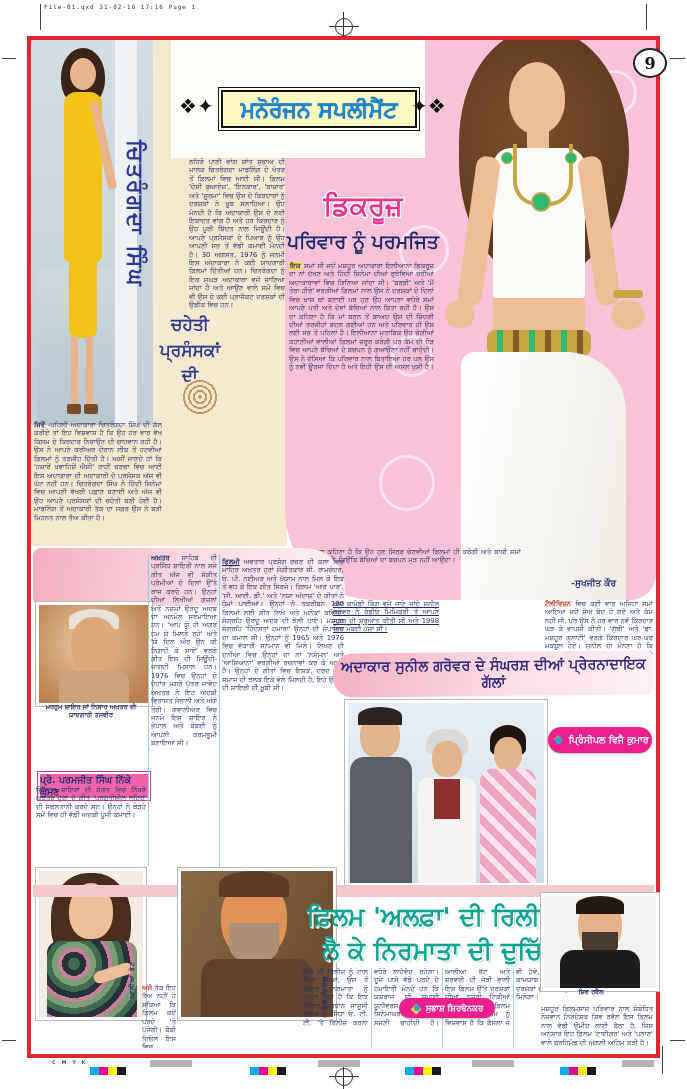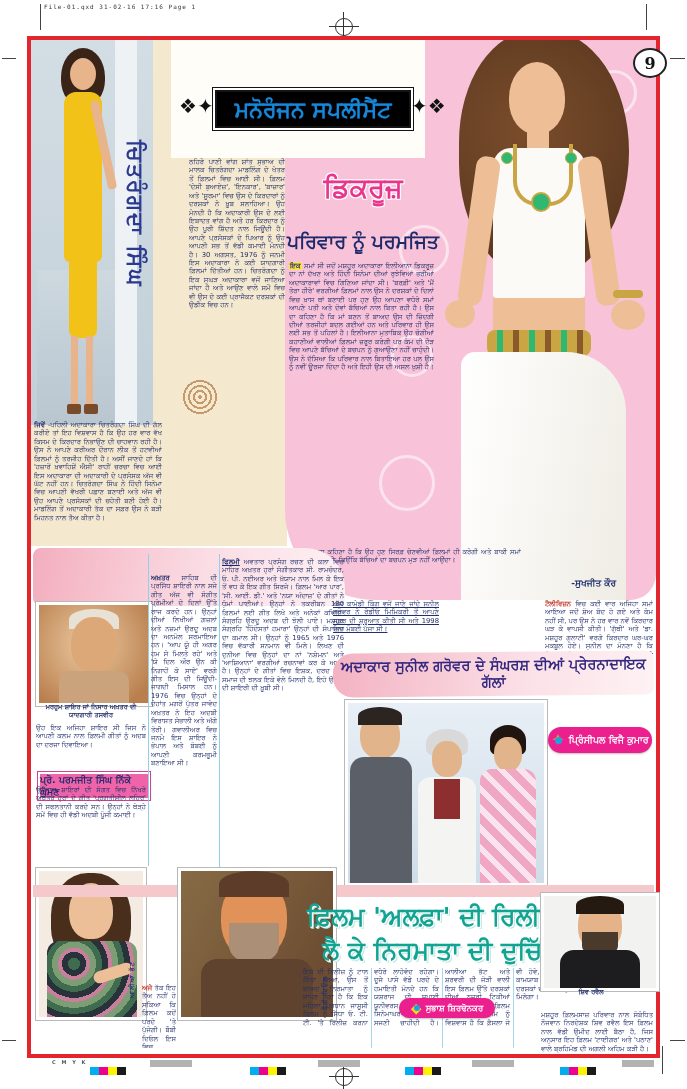--- a/index.html
+++ b/index.html
@@ -20,21 +20,21 @@
   
   #frame{left:27px;top:36px;width:625px;height:1014px;border:4px solid #e3262e;background:#fff;}
   
   .cream{background:#f4e8cf;}
   .pinkzone{background:#f8c3d9;border-radius:0 0 26px 90px;}
   .ring{border:3px solid rgba(255,255,255,.55);border-radius:50%;}
   .spiral{border-radius:50%;background:repeating-radial-gradient(circle at 50% 50%, #c49a6c 0 2px, #f4e8cf 2px 5px);}
   
   .mast-bg{background:#fffdf8;}
   .mast-title{font-size:56px;line-height:1;font-weight:800;color:#e51d25;text-shadow:1px 1px 0 #b80e14;letter-spacing:1px;}
-  .orn-box{background:#000000;border:2px solid #141414;box-shadow:0 0 0 2px #fff,0 0 0 3px #141414;display:flex;align-items:center;justify-content:center;}
+  .orn-box{background:#fef9c3;border:2px solid #141414;box-shadow:0 0 0 2px #fff,0 0 0 3px #141414;display:flex;align-items:center;justify-content:center;margin-left:6px;}
   .orn-sup{font-size:22px;font-weight:800;color:#1787d8;text-shadow:0 0 1px #0a4a86;}
   .orn{color:#111;font-size:20px;line-height:1;}
   .datebar{background:#fdf4cf;border:1px solid #d8c48a;display:flex;align-items:center;justify-content:center;}
   .date-text{font-size:14px;font-weight:700;color:#7c2310;}
   .pageno{background:#fff;border:2px solid #222;border-radius:50%;display:flex;align-items:center;justify-content:center;
           font-family:"DejaVu Serif","Liberation Serif",serif;font-size:16px;font-weight:700;color:#111;}
   
   .vert-title{writing-mode:vertical-rl;font-size:22px;font-weight:800;color:#2b3990;letter-spacing:2px;}
   .sub-blue{font-size:17px;line-height:1.5;font-weight:800;color:#2b3990;text-align:center;}
   .h-green{font-size:33px;font-weight:800;color:#2ca04e;text-align:center;
@@ -121,20 +121,21 @@
     <div class="shape" style="left:33px;top:52px;width:38px;height:170px;border-radius:12px 12px 6px 6px;background:#f2c218;"></div>
     <div class="shape" style="left:38px;top:218px;width:28px;height:80px;background:#f2c218;border-radius:0 0 8px 8px;"></div>
     <div class="shape" style="left:40px;top:296px;width:7px;height:70px;background:#e7b48c;"></div>
     <div class="shape" style="left:55px;top:296px;width:7px;height:70px;background:#e7b48c;"></div>
     <div class="shape" style="left:36px;top:364px;width:14px;height:10px;background:#7a4b2a;border-radius:2px;"></div>
     <div class="shape" style="left:53px;top:364px;width:14px;height:10px;background:#7a4b2a;border-radius:2px;"></div>
     <div class="shape" style="left:68px;top:60px;width:9px;height:90px;background:#e7b48c;border-radius:4px;transform:rotate(-12deg);"></div>
   </div>
 
   <div class="abs vert-title" style="left:92px;top:100px;height:215px;">ਚਿਤਰੰਗਦਾ ਸਿੰਘ</div>
+  <div class="abs sub-blue" style="left:119px;top:272px;width:80px;">ਚਹੇਤੀ ਪ੍ਰਸੰਸਕਾਂ ਦੀ</div>
   <div class="abs spiral" style="left:150px;top:338px;width:38px;height:38px;"></div>
 
   <div class="abs tiny" style="left:3px;top:381px;width:128px;height:122px;">
     <span class="lead">ਜਿਵੇਂ</span>
     <span>-ਪਹਿਲੀ ਅਦਾਕਾਰਾ ਚਿਤਰੰਗਦਾ ਸਿੰਘ ਦੀ ਗੱਲ ਕਰੀਏ ਤਾਂ ਇਹ ਵਿਸ਼ਵਾਸ ਹੈ ਕਿ ਉਹ ਹਰ ਵਾਰ ਵੱਖ ਕਿਸਮ ਦੇ ਕਿਰਦਾਰ ਨਿਭਾਉਣ ਦੀ ਚਾਹਵਾਨ ਰਹੀ ਹੈ। ਉਸ ਨੇ ਆਪਣੇ ਕਰੀਅਰ ਦੌਰਾਨ ਲੀਕ ਤੋਂ ਹਟਵੀਆਂ ਫ਼ਿਲਮਾਂ ਨੂੰ ਤਰਜੀਹ ਦਿੱਤੀ ਹੈ। ਅਸੀਂ ਜਾਣਦੇ ਹਾਂ ਕਿ 'ਹਜ਼ਾਰੋਂ ਖ਼ਵਾਹਿਸ਼ੇਂ ਐਸੀ' ਰਾਹੀਂ ਚਰਚਾ ਵਿਚ ਆਈ ਇਸ ਅਦਾਕਾਰਾ ਦੀ ਅਦਾਕਾਰੀ ਦੇ ਪ੍ਰਸੰਸਕ ਅੱਜ ਵੀ ਘੱਟ ਨਹੀਂ ਹਨ। ਚਿਤਰੰਗਦਾ ਸਿੰਘ ਨੇ ਹਿੰਦੀ ਸਿਨੇਮਾ ਵਿਚ ਆਪਣੀ ਵੱਖਰੀ ਪਛਾਣ ਬਣਾਈ ਅਤੇ ਅੱਜ ਵੀ ਉਹ ਆਪਣੇ ਪ੍ਰਸੰਸਕਾਂ ਦੀ ਚਹੇਤੀ ਬਣੀ ਹੋਈ ਹੈ। ਮਾਡਲਿੰਗ ਤੋਂ ਅਦਾਕਾਰੀ ਤੱਕ ਦਾ ਸਫ਼ਰ ਉਸ ਨੇ ਬੜੀ ਮਿਹਨਤ ਨਾਲ ਤੈਅ ਕੀਤਾ ਹੈ।</span>
   </div>
   <div class="abs tiny" style="left:158px;top:118px;width:96px;height:386px;">
     <span>ਠਹਿਰੇ ਪਾਣੀ ਵਾਂਗ ਸ਼ਾਂਤ ਸੁਭਾਅ ਦੀ ਮਾਲਕ ਚਿਤਰੰਗਦਾ ਮਾਡਲਿੰਗ ਦੇ ਖੇਤਰ ਤੋਂ ਫ਼ਿਲਮਾਂ ਵਿਚ ਆਈ ਸੀ। ਫ਼ਿਲਮ 'ਦੇਸੀ ਬੁਆਏਜ਼', 'ਇਨਕਾਰ', 'ਬਾਜ਼ਾਰ' ਅਤੇ 'ਸੂਰਮਾ' ਵਿਚ ਉਸ ਦੇ ਕਿਰਦਾਰਾਂ ਨੂੰ ਦਰਸ਼ਕਾਂ ਨੇ ਖ਼ੂਬ ਸਲਾਹਿਆ। ਉਹ ਮੰਨਦੀ ਹੈ ਕਿ ਅਦਾਕਾਰੀ ਉਸ ਦੇ ਲਈ ਇਬਾਦਤ ਵਾਂਗ ਹੈ ਅਤੇ ਹਰ ਕਿਰਦਾਰ ਨੂੰ ਉਹ ਪੂਰੀ ਸ਼ਿੱਦਤ ਨਾਲ ਜਿਊਂਦੀ ਹੈ। ਆਪਣੇ ਪ੍ਰਸੰਸਕਾਂ ਦੇ ਪਿਆਰ ਨੂੰ ਉਹ ਆਪਣੀ ਸਭ ਤੋਂ ਵੱਡੀ ਕਮਾਈ ਮੰਨਦੀ ਹੈ। 30 ਅਗਸਤ, 1976 ਨੂੰ ਜਨਮੀ ਇਸ ਅਦਾਕਾਰਾ ਨੇ ਕਈ ਯਾਦਗਾਰੀ ਫ਼ਿਲਮਾਂ ਦਿੱਤੀਆਂ ਹਨ। ਚਿਤਰੰਗਦਾ ਨੂੰ ਇਕ ਸੁਘੜ ਅਦਾਕਾਰਾ ਵਜੋਂ ਜਾਣਿਆ ਜਾਂਦਾ ਹੈ ਅਤੇ ਆਉਣ ਵਾਲੇ ਸਮੇਂ ਵਿਚ ਵੀ ਉਸ ਦੇ ਕਈ ਪ੍ਰਾਜੈਕਟ ਦਰਸ਼ਕਾਂ ਦੀ ਉਡੀਕ ਵਿਚ ਹਨ।</span>
   </div>
 
@@ -159,49 +160,46 @@
     <div class="shape" style="left:70px;top:112px;width:10px;height:10px;border-radius:50%;background:#2eb872;border:1px solid #c9a544;"></div>
     <div class="shape" style="left:134px;top:112px;width:10px;height:10px;border-radius:50%;background:#2eb872;border:1px solid #c9a544;"></div>
     <div class="shape" style="left:62px;top:258px;width:92px;height:34px;background:#eebf97;"></div>
     <div class="shape" style="left:56px;top:290px;width:104px;height:26px;border-radius:8px;background:repeating-linear-gradient(90deg,#c9a544 0 10px,#2eb872 10px 16px,#c9a544 16px 26px,#8a5a2b 26px 32px);"></div>
     <div class="shape" style="left:30px;top:312px;width:165px;height:248px;border-radius:14px 60px 0 0;background:linear-gradient(100deg,#ffffff,#efece4);"></div>
     <div class="shape" style="left:14px;top:260px;width:30px;height:28px;border-radius:50%;background:#eebf97;"></div>
     <div class="shape" style="left:180px;top:260px;width:34px;height:30px;border-radius:50%;background:#eebf97;"></div>
     <div class="shape" style="left:182px;top:250px;width:30px;height:8px;border-radius:4px;background:#c9a544;"></div>
   </div>
 
-  <div class="abs h-magenta" style="left:262px;top:132px;width:140px;">ਡਿਕਰੂਜ਼</div>
+  <div class="abs h-magenta" style="left:262px;top:150px;width:140px;">ਡਿਕਰੂਜ਼</div>
   <div class="abs h-navy" style="left:254px;top:190px;width:156px;">ਪਰਿਵਾਰ ਨੂੰ ਪਰਮਜਿਤ</div>
   <div class="abs tiny" style="left:258px;top:222px;width:145px;height:284px;">
     <span class="lead hl">ਇਕ</span>
     <span>ਸਮਾਂ ਸੀ ਜਦੋਂ ਮਸ਼ਹੂਰ ਅਦਾਕਾਰਾ ਇਲੀਆਨਾ ਡਿਕਰੂਜ਼ ਦਾ ਨਾਂ ਦੱਖਣ ਅਤੇ ਹਿੰਦੀ ਸਿਨੇਮਾ ਦੀਆਂ ਰੁਝੇਵਿਆਂ ਭਰੀਆਂ ਅਦਾਕਾਰਾਵਾਂ ਵਿਚ ਗਿਣਿਆ ਜਾਂਦਾ ਸੀ। 'ਬਰਫ਼ੀ' ਅਤੇ 'ਮੈਂ ਤੇਰਾ ਹੀਰੋ' ਵਰਗੀਆਂ ਫ਼ਿਲਮਾਂ ਨਾਲ ਉਸ ਨੇ ਦਰਸ਼ਕਾਂ ਦੇ ਦਿਲਾਂ ਵਿਚ ਖ਼ਾਸ ਥਾਂ ਬਣਾਈ ਪਰ ਹੁਣ ਉਹ ਆਪਣਾ ਵਧੇਰੇ ਸਮਾਂ ਆਪਣੇ ਪਤੀ ਅਤੇ ਦੋਵਾਂ ਬੱਚਿਆਂ ਨਾਲ ਬਿਤਾ ਰਹੀ ਹੈ। ਉਸ ਦਾ ਕਹਿਣਾ ਹੈ ਕਿ ਮਾਂ ਬਣਨ ਤੋਂ ਬਾਅਦ ਉਸ ਦੀ ਜ਼ਿੰਦਗੀ ਦੀਆਂ ਤਰਜੀਹਾਂ ਬਦਲ ਗਈਆਂ ਹਨ ਅਤੇ ਪਰਿਵਾਰ ਹੀ ਉਸ ਲਈ ਸਭ ਤੋਂ ਪਹਿਲਾਂ ਹੈ। ਇਲੀਆਨਾ ਮੁਤਾਬਿਕ ਉਹ ਚੰਗੀਆਂ ਕਹਾਣੀਆਂ ਵਾਲੀਆਂ ਫ਼ਿਲਮਾਂ ਜ਼ਰੂਰ ਕਰੇਗੀ ਪਰ ਕੰਮ ਦੀ ਦੌੜ ਵਿਚ ਆਪਣੇ ਬੱਚਿਆਂ ਦੇ ਬਚਪਨ ਨੂੰ ਗੁਆਉਣਾ ਨਹੀਂ ਚਾਹੁੰਦੀ। ਉਸ ਨੇ ਦੱਸਿਆ ਕਿ ਪਰਿਵਾਰ ਨਾਲ ਬਿਤਾਇਆ ਹਰ ਪਲ ਉਸ ਨੂੰ ਨਵੀਂ ਊਰਜਾ ਦਿੰਦਾ ਹੈ ਅਤੇ ਇਹੀ ਉਸ ਦੀ ਅਸਲ ਖ਼ੁਸ਼ੀ ਹੈ।</span>
   </div>
   <div class="abs tiny" style="left:258px;top:508px;width:232px;height:28px;">
     <span>ਇਲੀਆਨਾ ਦਾ ਕਹਿਣਾ ਹੈ ਕਿ ਉਹ ਹੁਣ ਸਿਰਫ਼ ਚੋਣਵੀਆਂ ਫ਼ਿਲਮਾਂ ਹੀ ਕਰੇਗੀ ਅਤੇ ਬਾਕੀ ਸਮਾਂ ਪਰਿਵਾਰ ਨੂੰ ਦੇਵੇਗੀ, ਕਿਉਂਕਿ ਬੱਚਿਆਂ ਦਾ ਬਚਪਨ ਮੁੜ ਨਹੀਂ ਆਉਂਦਾ।</span>
   </div>
   <div class="abs byline" style="left:497px;top:538px;width:88px;">-ਸੁਖਜੀਤ ਕੌਰ</div>
 
   <div class="abs pinkband" style="left:2px;top:508px;width:312px;height:58px;"></div>
   <div class="abs photo ph-border" style="left:5px;top:562px;width:110px;height:98px;background:radial-gradient(circle at 45% 40%, #eccaa0, #b97f4e 85%);">
     <div class="shape" style="left:30px;top:4px;width:50px;height:20px;border-radius:50% 50% 0 0;background:#e8e2d6;"></div>
     <div class="shape" style="left:32px;top:12px;width:46px;height:56px;border-radius:46%;background:#dca878;"></div>
     <div class="shape" style="left:20px;top:66px;width:70px;height:32px;background:#caa27c;border-radius:10px 10px 0 0;"></div>
   </div>
   <div class="abs caption" style="left:5px;top:663px;width:110px;">ਮਰਹੂਮ ਸ਼ਾਇਰ ਜਾਂ ਨਿਸਾਰ ਅਖ਼ਤਰ ਦੀ ਯਾਦਗਾਰੀ ਤਸਵੀਰ</div>
-  <div class="abs tiny" style="left:5px;top:684px;width:110px;height:30px;">
-    <span>ਉਹ ਇਕ ਅਜਿਹਾ ਸ਼ਾਇਰ ਸੀ ਜਿਸ ਨੇ ਆਪਣੀ ਕਲਮ ਨਾਲ ਫ਼ਿਲਮੀ ਗੀਤਾਂ ਨੂੰ ਅਦਬ ਦਾ ਦਰਜਾ ਦਿਵਾਇਆ।</span>
-  </div>
   <div class="abs bylinebox" style="left:7px;top:732px;width:108px;height:24px;">
     <span>ਪ੍ਰੋ. ਪਰਮਜੀਤ ਸਿੰਘ ਨਿੱਕੇ ਘੁੰਮਣ</span>
   </div>
   <div class="abs tiny" style="left:5px;top:746px;width:110px;height:80px;">
     <span>ਉਸਤਾਦ ਸ਼ਾਇਰਾਂ ਦੀ ਸੰਗਤ ਵਿਚ ਨਿੱਖਰੇ ਅਖ਼ਤਰ ਹੁਰਾਂ ਦੇ ਗੀਤ 'ਪ੍ਰਗਤੀਸ਼ੀਲ ਲਹਿਰ' ਦੀ ਸਫਲਤਾਨੀ ਕਰਦੇ ਸਨ। ਉਨ੍ਹਾਂ ਨੇ ਥੋੜ੍ਹੇ ਸਮੇਂ ਵਿਚ ਹੀ ਵੱਡੀ ਅਦਬੀ ਪੂੰਜੀ ਕਮਾਈ।</span>
   </div>
   <div class="abs colrule" style="left:117px;top:514px;height:312px;"></div>
-  <div class="abs tiny" style="left:120px;top:514px;width:66px;height:330px;margin-top:20px;">
+  <div class="abs tiny" style="left:120px;top:514px;width:66px;height:330px;">
     <span class="lead">ਅਖ਼ਤਰ</span>
     <span>ਸਾਹਿਬ ਦੀ ਪ੍ਰਸਿੱਧ ਸ਼ਾਇਰੀ ਨਾਲ ਸਜੇ ਗੀਤ ਅੱਜ ਵੀ ਸੰਗੀਤ ਪ੍ਰੇਮੀਆਂ ਦੇ ਦਿਲਾਂ ਉੱਤੇ ਰਾਜ ਕਰਦੇ ਹਨ। ਉਨ੍ਹਾਂ ਦੀਆਂ ਲਿਖੀਆਂ ਗ਼ਜ਼ਲਾਂ ਅਤੇ ਨਜ਼ਮਾਂ ਉਰਦੂ ਅਦਬ ਦਾ ਅਨਮੋਲ ਸਰਮਾਇਆ ਹਨ। 'ਆਪ ਯੂੰ ਹੀ ਅਗਰ ਹਮ ਸੇ ਮਿਲਤੇ ਰਹੇ' ਅਤੇ 'ਯੇ ਦਿਲ ਔਰ ਉਨ ਕੀ ਨਿਗਾਹੋਂ ਕੇ ਸਾਏ' ਵਰਗੇ ਗੀਤ ਇਸ ਦੀ ਜਿਊਂਦੀ-ਜਾਗਦੀ ਮਿਸਾਲ ਹਨ। 1976 ਵਿਚ ਉਨ੍ਹਾਂ ਦੇ ਦੇਹਾਂਤ ਮਗਰੋਂ ਪੁੱਤਰ ਜਾਵੇਦ ਅਖ਼ਤਰ ਨੇ ਇਹ ਅਦਬੀ ਵਿਰਾਸਤ ਸੰਭਾਲੀ ਅਤੇ ਅੱਗੇ ਤੋਰੀ। ਗਵਾਲੀਅਰ ਵਿਚ ਜਨਮੇ ਇਸ ਸ਼ਾਇਰ ਨੇ ਭੋਪਾਲ ਅਤੇ ਬੰਬਈ ਨੂੰ ਆਪਣੀ ਕਰਮਭੂਮੀ ਬਣਾਇਆ ਸੀ।</span>
   </div>
   <div class="abs colrule" style="left:188px;top:514px;height:326px;"></div>
   <div class="abs tiny" style="left:191px;top:518px;width:122px;height:322px;">
     <span class="lead" style="text-decoration:underline;">ਫਿਲਮੀ</span>
     <span>ਅਵਤਾਰ ਪ੍ਰਸੰਗ ਰਚਣ ਦੀ ਕਲਾ ਵਿਚ ਮਾਹਿਰ ਅਖ਼ਤਰ ਹੁਰਾਂ ਸੰਗੀਤਕਾਰ ਸੀ. ਰਾਮਚੰਦਰ, ਓ. ਪੀ. ਨਈਅਰ ਅਤੇ ਖ਼ੱਯਾਮ ਨਾਲ ਮਿਲ ਕੇ ਇਕ ਤੋਂ ਵਧ ਕੇ ਇਕ ਗੀਤ ਸਿਰਜੇ। ਫ਼ਿਲਮ 'ਆਰ ਪਾਰ', 'ਸੀ. ਆਈ. ਡੀ.' ਅਤੇ 'ਨਯਾ ਅੰਦਾਜ਼' ਦੇ ਗੀਤਾਂ ਨੇ ਧੁੰਮਾਂ ਪਾਈਆਂ। ਉਨ੍ਹਾਂ ਨੇ ਤਕਰੀਬਨ 100 ਫ਼ਿਲਮਾਂ ਲਈ ਗੀਤ ਲਿਖੇ ਅਤੇ ਅਨੇਕਾਂ ਕਵਿਤਾ-ਸੰਗ੍ਰਹਿ ਉਰਦੂ ਅਦਬ ਦੀ ਝੋਲੀ ਪਾਏ। ਮਸ਼ਹੂਰ ਸੰਗ੍ਰਹਿ 'ਹਿੰਦੋਸਤਾਂ ਹਮਾਰਾ' ਉਨ੍ਹਾਂ ਦੀ ਸੰਪਾਦਨਾ ਦਾ ਕਮਾਲ ਸੀ। ਉਨ੍ਹਾਂ ਨੂੰ 1965 ਅਤੇ 1976 ਵਿਚ ਵੱਕਾਰੀ ਸਨਮਾਨ ਵੀ ਮਿਲੇ। ਲਿਖਣ ਦੀ ਦੁਨੀਆ ਵਿਚ ਉਨ੍ਹਾਂ ਦਾ ਨਾਂ 'ਨਸ਼ੇਮਨ' ਅਤੇ 'ਆਸ਼ਿਆਨਾ' ਵਰਗੀਆਂ ਰਚਨਾਵਾਂ ਕਰ ਕੇ ਅਮਰ ਹੈ। ਉਨ੍ਹਾਂ ਦੇ ਗੀਤਾਂ ਵਿਚ ਇਸ਼ਕ, ਦਰਦ ਅਤੇ ਸਮਾਜ ਦੀ ਝਲਕ ਇਕੋ ਵੇਲੇ ਮਿਲਦੀ ਹੈ, ਇਹੋ ਉਨ੍ਹਾਂ ਦੀ ਸ਼ਾਇਰੀ ਦੀ ਖ਼ੂਬੀ ਸੀ।</span>
   </div>
 
   <div class="abs photo ph-border" style="left:5px;top:828px;width:104px;height:146px;background:#f4ece2;">
@@ -261,21 +259,21 @@
     <span>ਸੁਭਾਸ਼ ਸ਼ਿਰਢੋਨਕਰ</span>
   </div>
 
   <div class="abs photo ph-border" style="left:510px;top:853px;width:112px;height:92px;background:#f2f2f0;">
     <div class="shape" style="left:34px;top:4px;width:44px;height:52px;border-radius:46%;background:#e4b389;"></div>
     <div class="shape" style="left:32px;top:0;width:48px;height:18px;border-radius:50% 50% 0 0;background:#241a12;"></div>
     <div class="shape" style="left:38px;top:36px;width:36px;height:24px;border-radius:0 0 44% 44%;background:#4a3a2c;"></div>
     <div class="shape" style="left:16px;top:54px;width:80px;height:38px;border-radius:14px 14px 0 0;background:#1d1d1f;"></div>
   </div>
   <div class="abs caption" style="left:504px;top:948px;width:112px;">ਸ਼ਿਵ ਰਵੈਲ</div>
-  <div class="abs tiny" style="left:510px;top:958px;width:112px;height:52px;margin-top:13px;">
+  <div class="abs tiny" style="left:510px;top:958px;width:112px;height:52px;margin-top:7px;">
     <span>ਮਸ਼ਹੂਰ ਫ਼ਿਲਮਸਾਜ਼ ਪਰਿਵਾਰ ਨਾਲ ਸੰਬੰਧਿਤ ਨੌਜਵਾਨ ਨਿਰਦੇਸ਼ਕ ਸ਼ਿਵ ਰਵੈਲ ਇਸ ਫ਼ਿਲਮ ਨਾਲ ਵੱਡੀ ਉਮੀਦ ਲਾਈ ਬੈਠਾ ਹੈ, ਜਿਸ ਅਨੁਸਾਰ ਇਹ ਫ਼ਿਲਮ 'ਟਾਈਗਰ' ਅਤੇ 'ਪਠਾਣ' ਵਾਲੇ ਬ੍ਰਹਿਮੰਡ ਦੀ ਅਗਲੀ ਅਹਿਮ ਕੜੀ ਹੈ।</span>
   </div>
 
   <div class="abs tiny" style="left:111px;top:944px;width:34px;height:64px;">
     <span class="lead red">ਅਜੇ</span>
     <span>ਤੱਕ ਇਹ ਤੈਅ ਨਹੀਂ ਹੋ ਸਕਿਆ ਕਿ ਫ਼ਿਲਮ ਕਦੋਂ ਪਰਦੇ 'ਤੇ ਪੁੱਜੇਗੀ। ਬੌਬੀ ਦਿਓਲ ਇਸ ਵਿਚ ਖਲਨਾਇਕ ਦੀ ਭੂਮਿਕਾ ਵਿਚ ਹੈ।</span>
   </div>
 
 </div>
 

